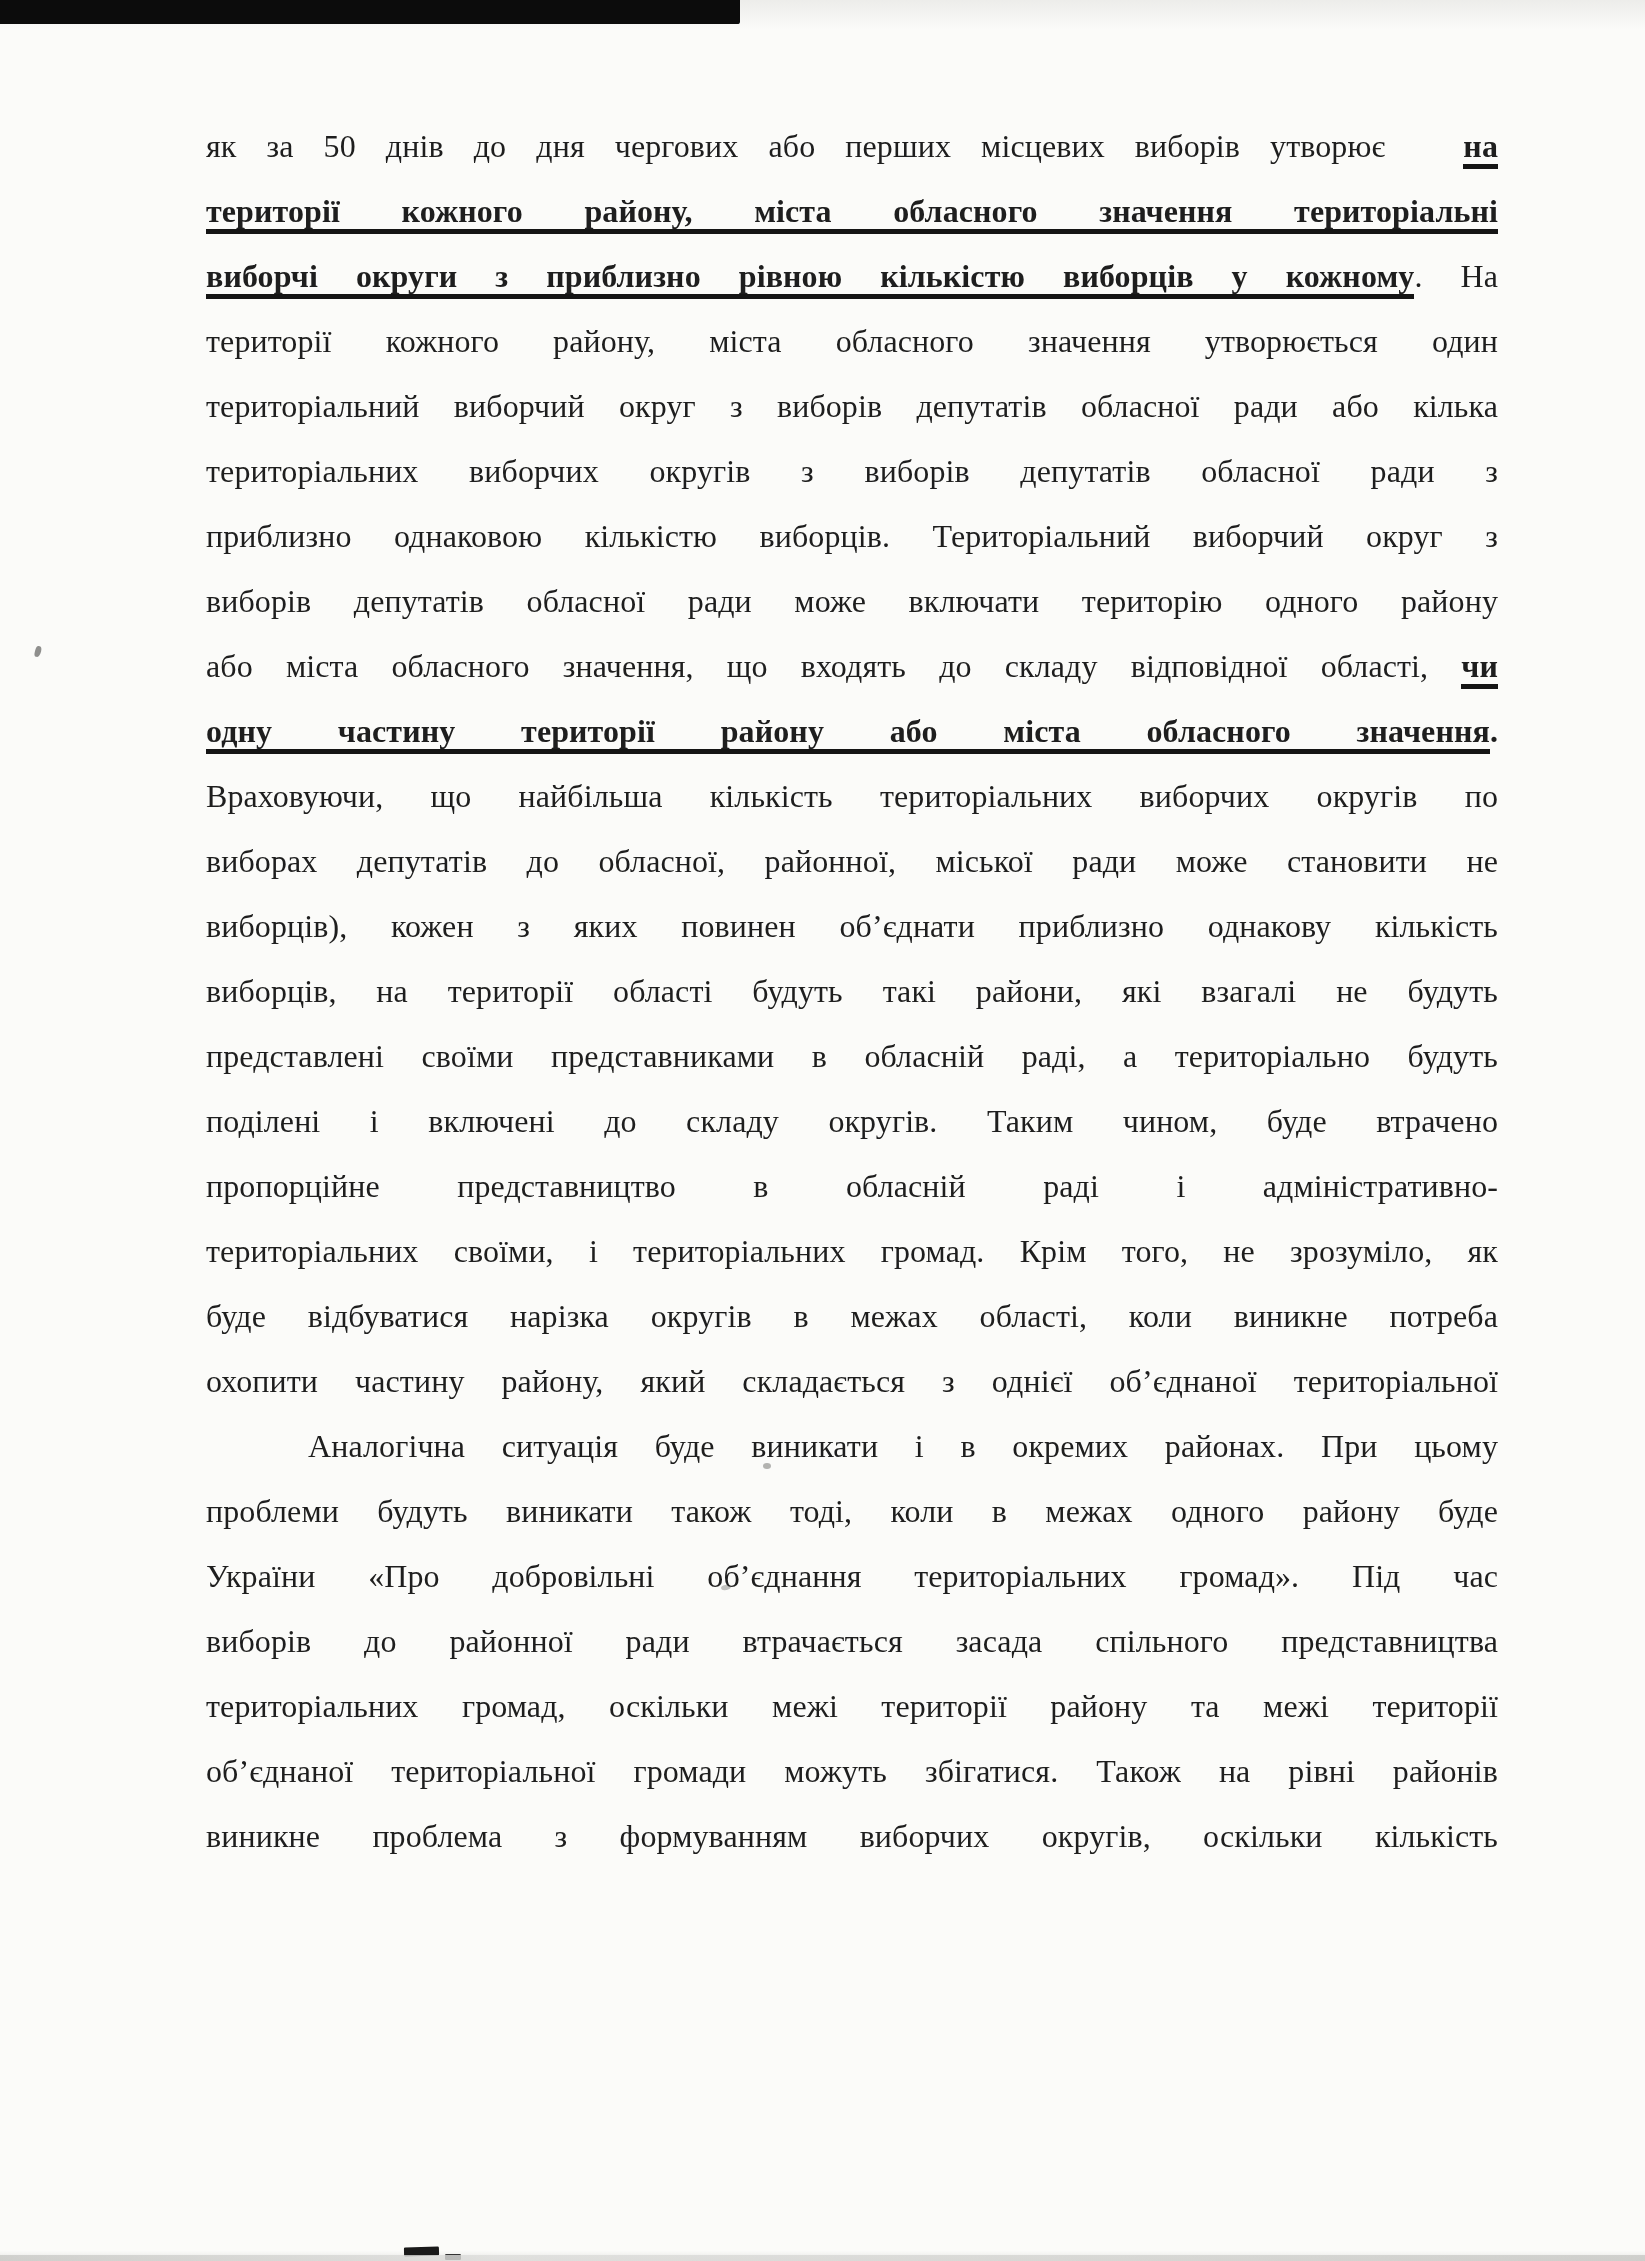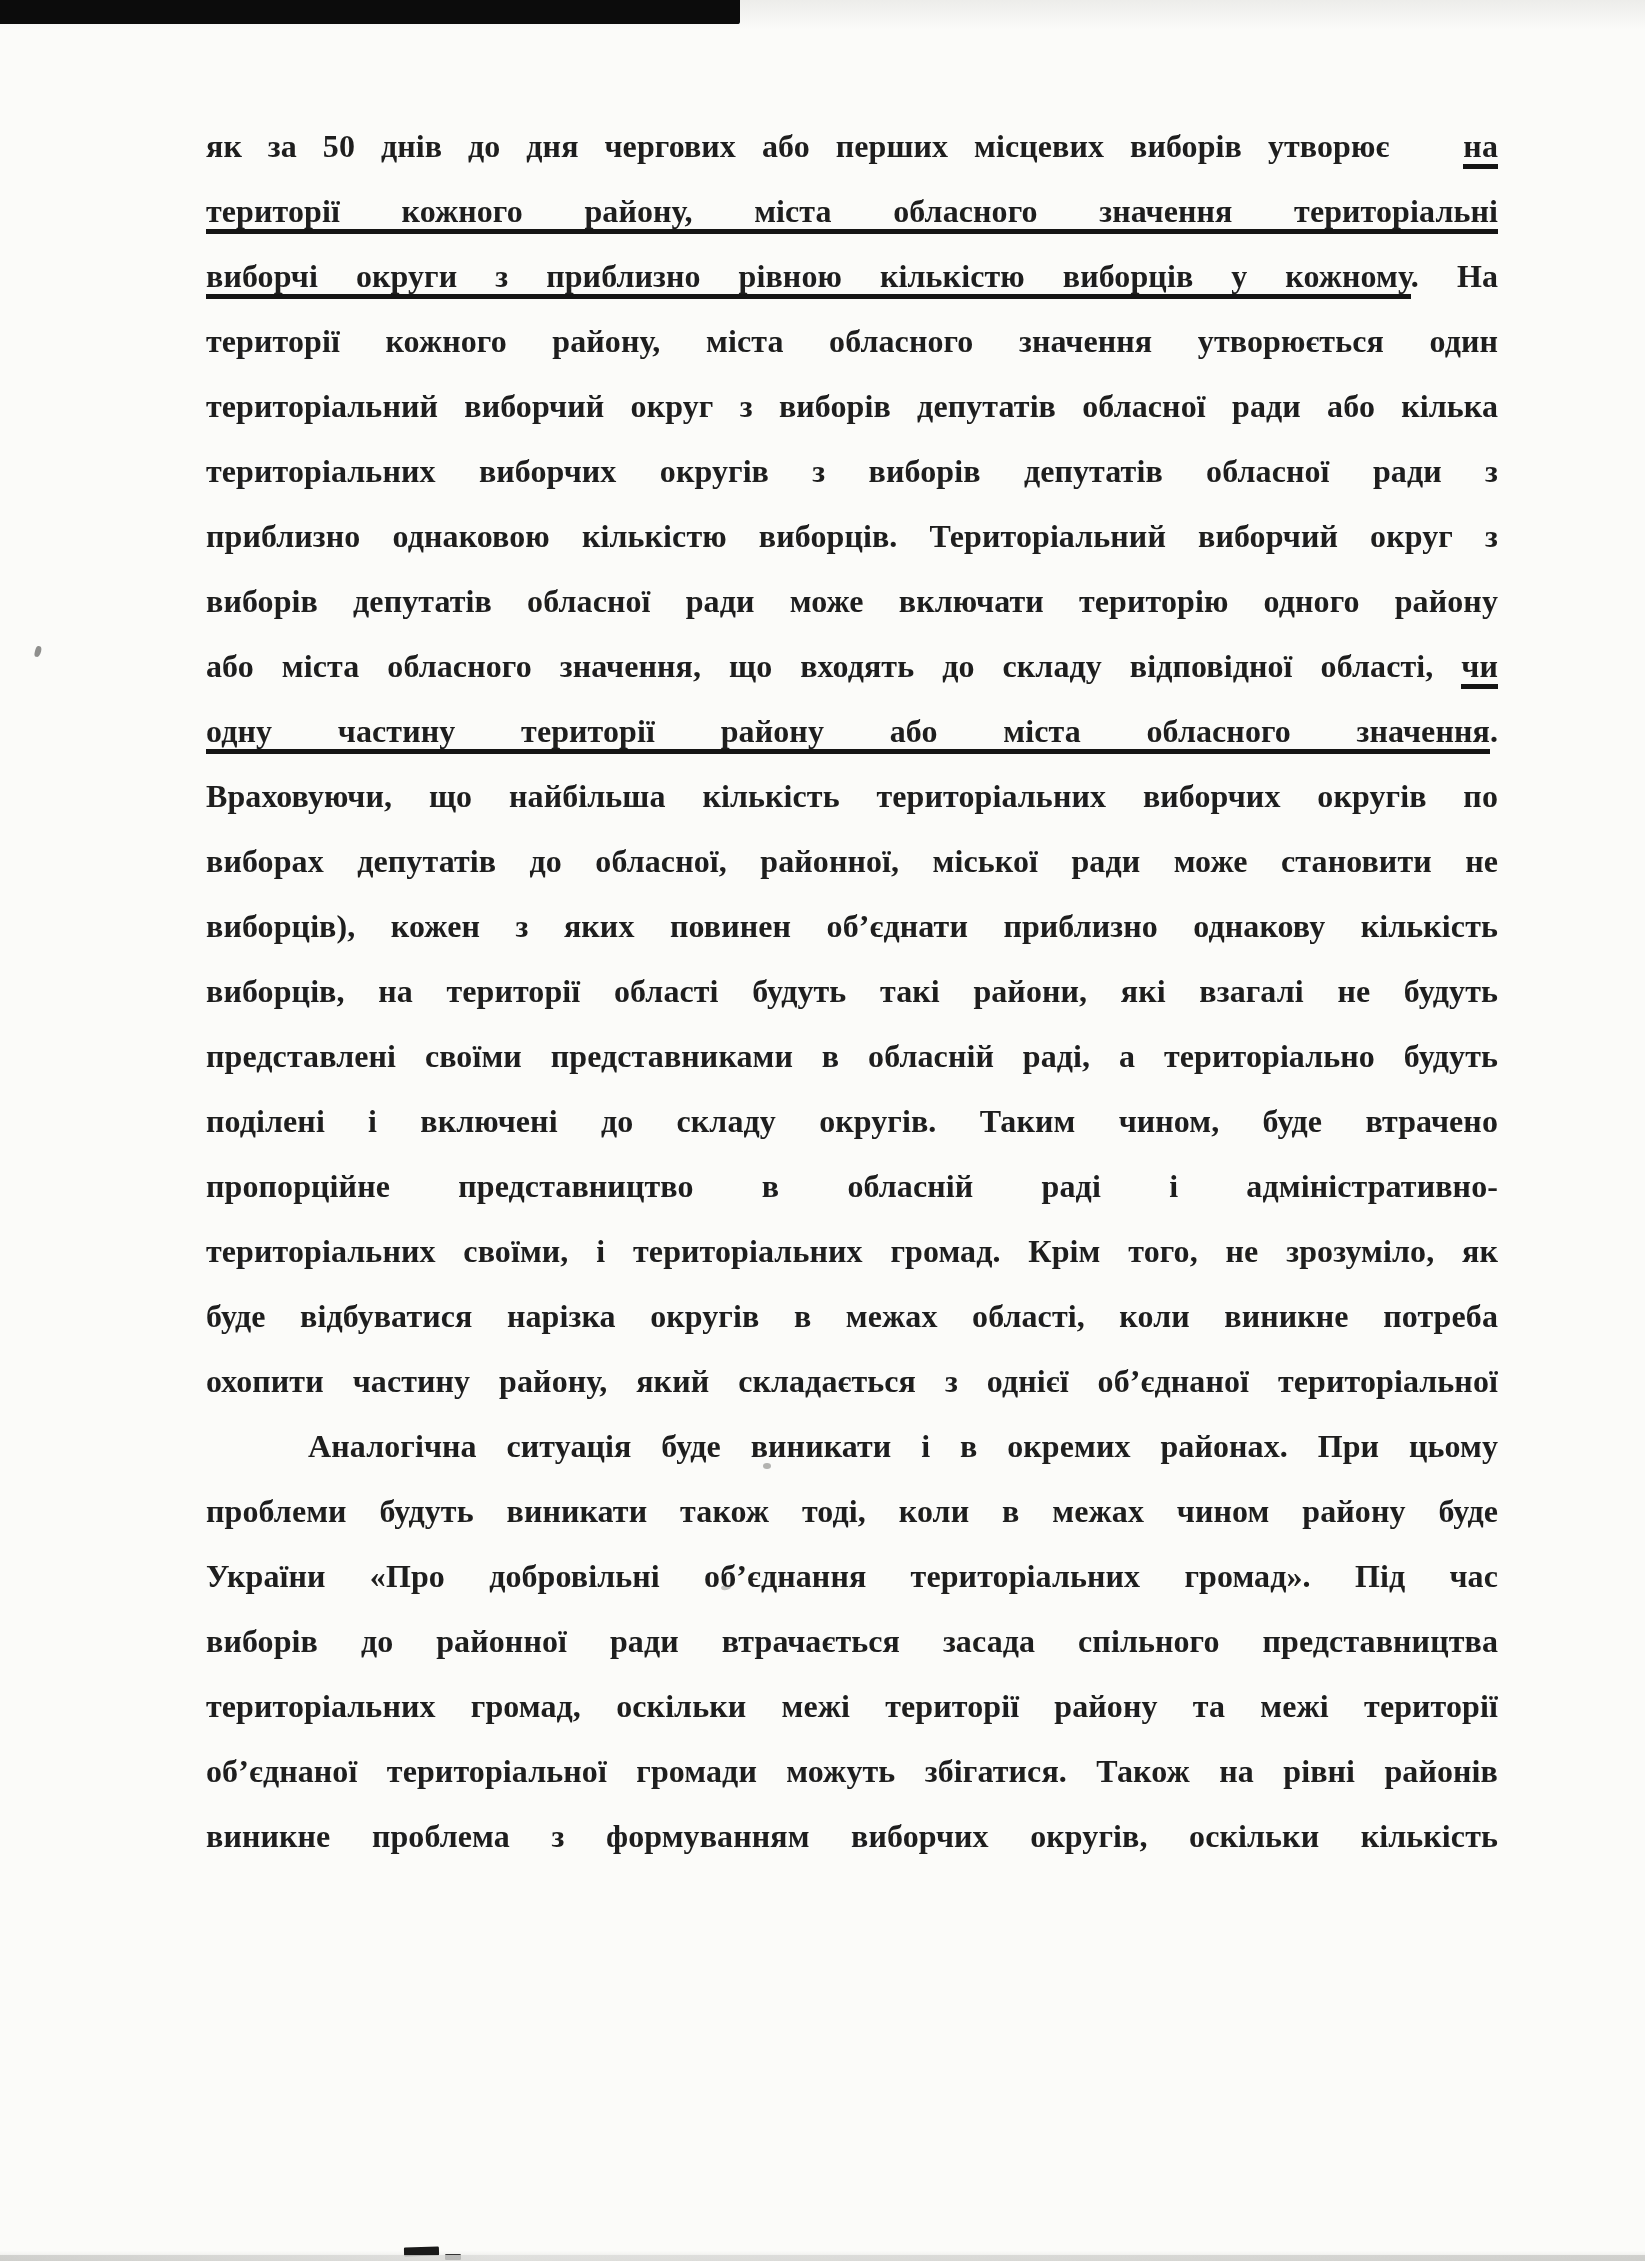--- a/index.html
+++ b/index.html
@@ -102,21 +102,21 @@
     text-align-last: justify;
     white-space: normal;
   }
   .line.left {
     text-align: left;
     text-align-last: left;
   }
   .line.indent {
     text-indent: 102px;
   }
-  .run-plain { font-weight: 700; margin-top: 48px; }
+  .run-plain { font-weight: 400; margin-top: 48px; }
   .run-bold { font-weight: 700; }
   .run-bold-underline {
     font-weight: 700;
     border-bottom: 5.2px solid #151515;
   }
 </style>
 </head>
 <body>
 
 <div class="page" style="color: rgb(30, 30, 30);">
@@ -139,21 +139,21 @@
       <div class="line"><span class="run-plain">виборах депутатів до обласної, районної, міської ради може становити не</span></div>
       <div class="line"><span class="run-plain">виборців), кожен з яких повинен об’єднати приблизно однакову кількість</span></div>
       <div class="line"><span class="run-plain">виборців, на території області будуть такі райони, які взагалі не будуть</span></div>
       <div class="line"><span class="run-plain">представлені своїми представниками в обласній раді, а територіально будуть</span></div>
       <div class="line"><span class="run-plain">поділені і включені до складу округів. Таким чином, буде втрачено</span></div>
       <div class="line"><span class="run-plain">пропорційне представництво в обласній раді і адміністративно-</span></div>
       <div class="line"><span class="run-plain">територіальних своїми, і територіальних громад. Крім того, не зрозуміло, як</span></div>
       <div class="line"><span class="run-plain">буде відбуватися нарізка округів в межах області, коли виникне потреба</span></div>
       <div class="line"><span class="run-plain">охопити частину району, який складається з однієї об’єднаної територіальної</span></div>
       <div class="line indent"><span class="run-plain">Аналогічна ситуація буде виникати і в окремих районах. При цьому</span></div>
-      <div class="line"><span class="run-plain">проблеми будуть виникати також тоді, коли в межах чином району буде</span></div>
+      <div class="line"><span class="run-plain">проблеми будуть виникати також тоді, коли в межах одного району буде</span></div>
       <div class="line"><span class="run-plain">України «Про добровільні об’єднання територіальних громад». Під час</span></div>
       <div class="line"><span class="run-plain">виборів до районної ради втрачається засада спільного представництва</span></div>
       <div class="line"><span class="run-plain">територіальних громад, оскільки межі території району та межі території</span></div>
       <div class="line"><span class="run-plain">об’єднаної територіальної громади можуть збігатися. Також на рівні районів</span></div>
       <div class="line"><span class="run-plain">виникне проблема з формуванням виборчих округів, оскільки кількість</span></div>
     </div>
   <div class="scan-mark-a"></div>
   <div class="scan-mark-b"></div>
   <div class="scan-band-bottom"></div>
 </div>

